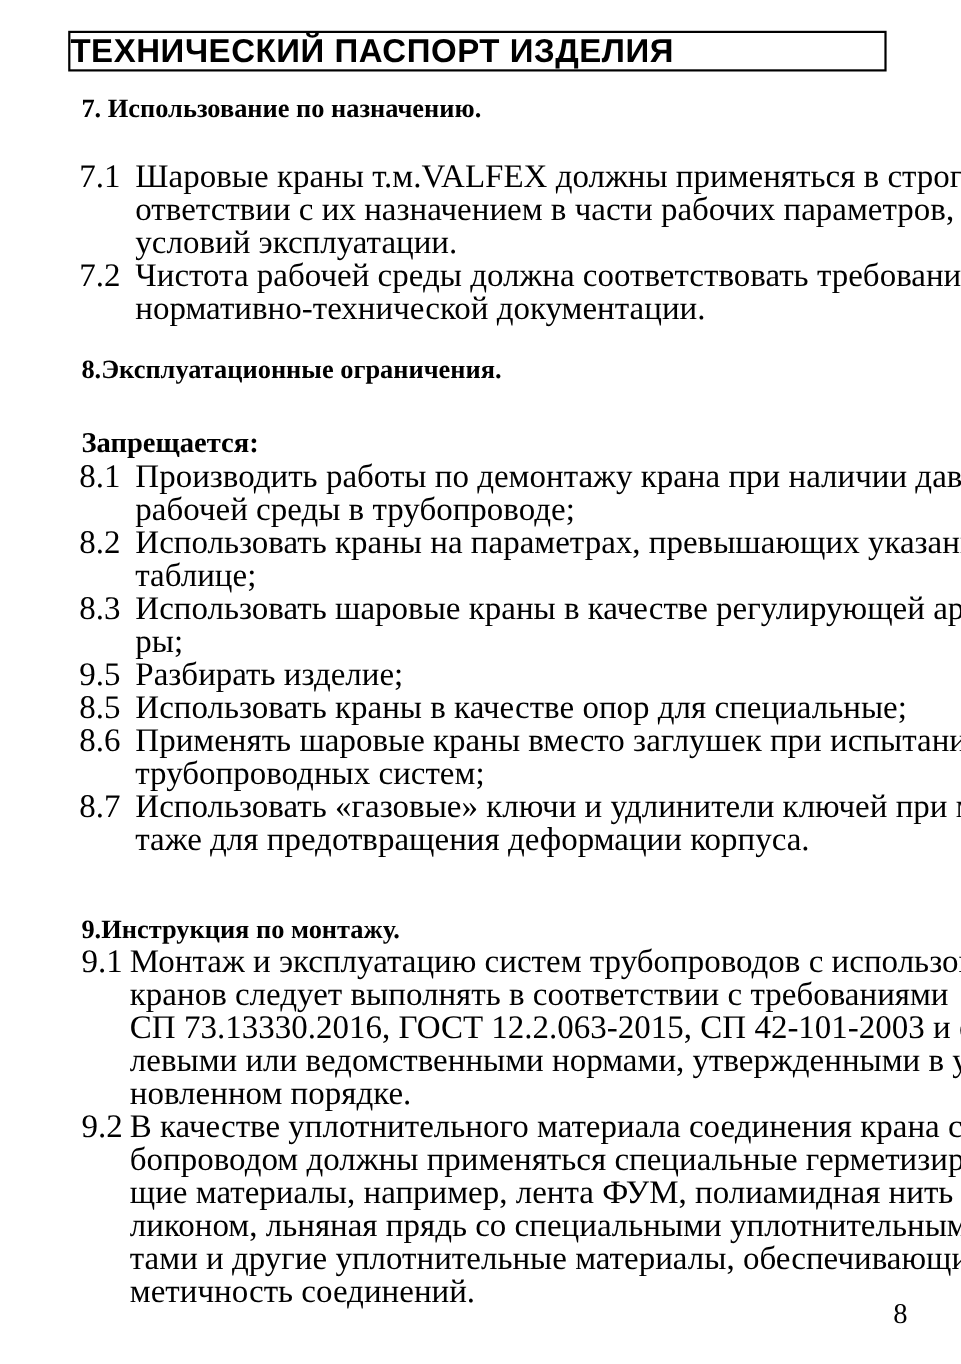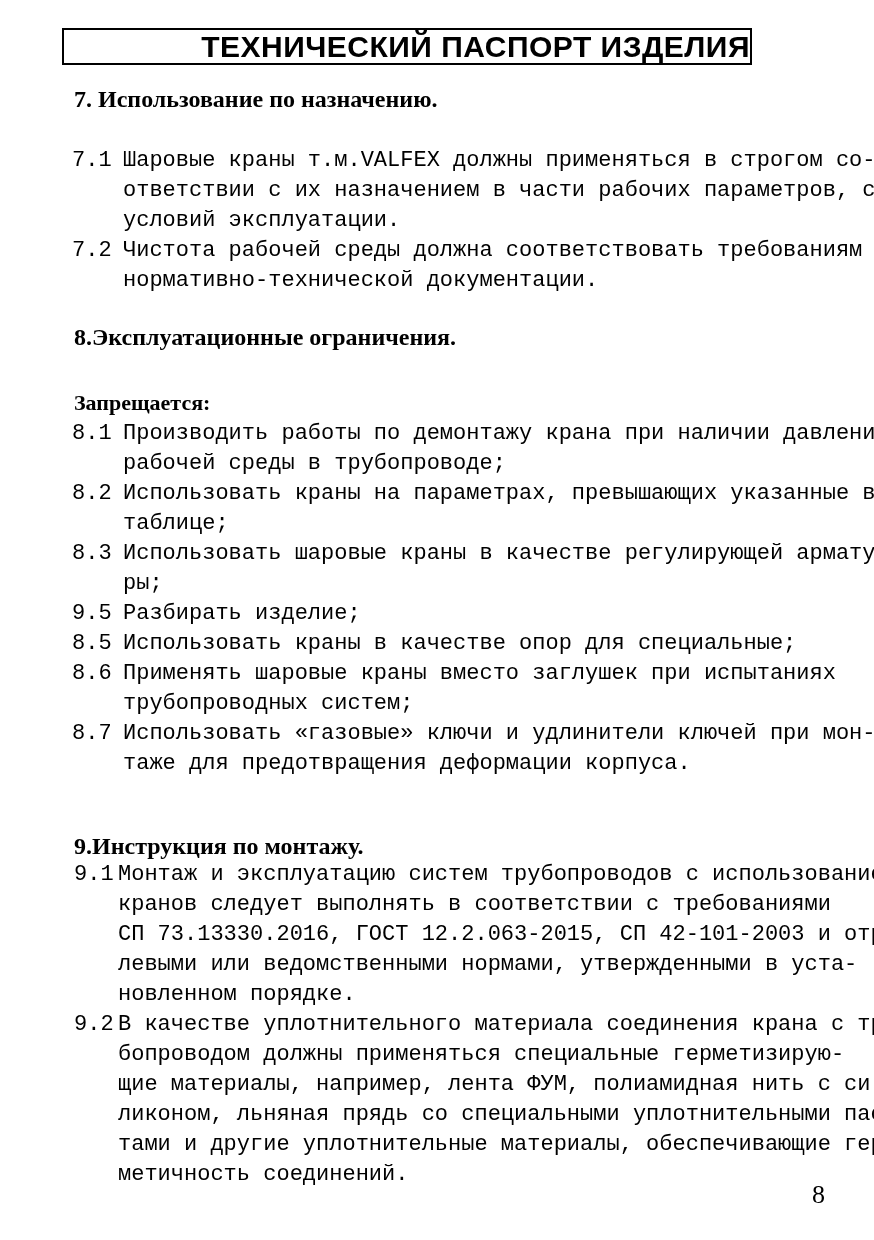--- a/index.html
+++ b/index.html
@@ -14,27 +14,27 @@
     overflow: hidden;
     color: #000000;
     font-family: "Liberation Serif", "DejaVu Serif", serif;
   }
   .abs { position: absolute; }
 
   
   .title-box {
     left: 62px;
     top: 28px;
-    width: 690px;
+    width: 744px;
     height: 37px;
     box-sizing: border-box;
     border: 2px solid #000000;
     display: flex;
     align-items: center;
-    justify-content: flex-end;
+    justify-content: flex-start;
   }
   .title-text {
     font-family: "Liberation Sans", "DejaVu Sans", sans-serif;
     font-weight: 700;
     font-size: 30px;
     letter-spacing: 0.5px;
     white-space: nowrap;
   }
 
   
@@ -46,31 +46,30 @@
     white-space: nowrap;
   }
   #heading-7 { left: 74px; top: 83px; }
   #heading-8 { left: 74px; top: 321px; }
   #heading-9 { left: 74px; top: 830px; }
 
   .sub-heading {
     margin: 0;
     left: 74px;
     top: 388px;
-    font-size: 22px;
+    font-size: 26px;
     font-weight: 700;
     line-height: 30px;
     white-space: nowrap;
   }
 
   
   .list {
-    font-size: 22px;
+    font-size: 30px;
     line-height: 30px;
-    font-family: Liberation Mono, monospace;
   }
   #list-7 { left: 72px; top: 146px; width: 780px; }
   #list-8 { left: 72px; top: 419px; width: 780px; }
   #list-9 { left: 74px; top: 860px; width: 780px; }
 
   .item { display: flex; align-items: flex-start; }
   .item .num {
     flex: none;
     width: 51px;
   }

